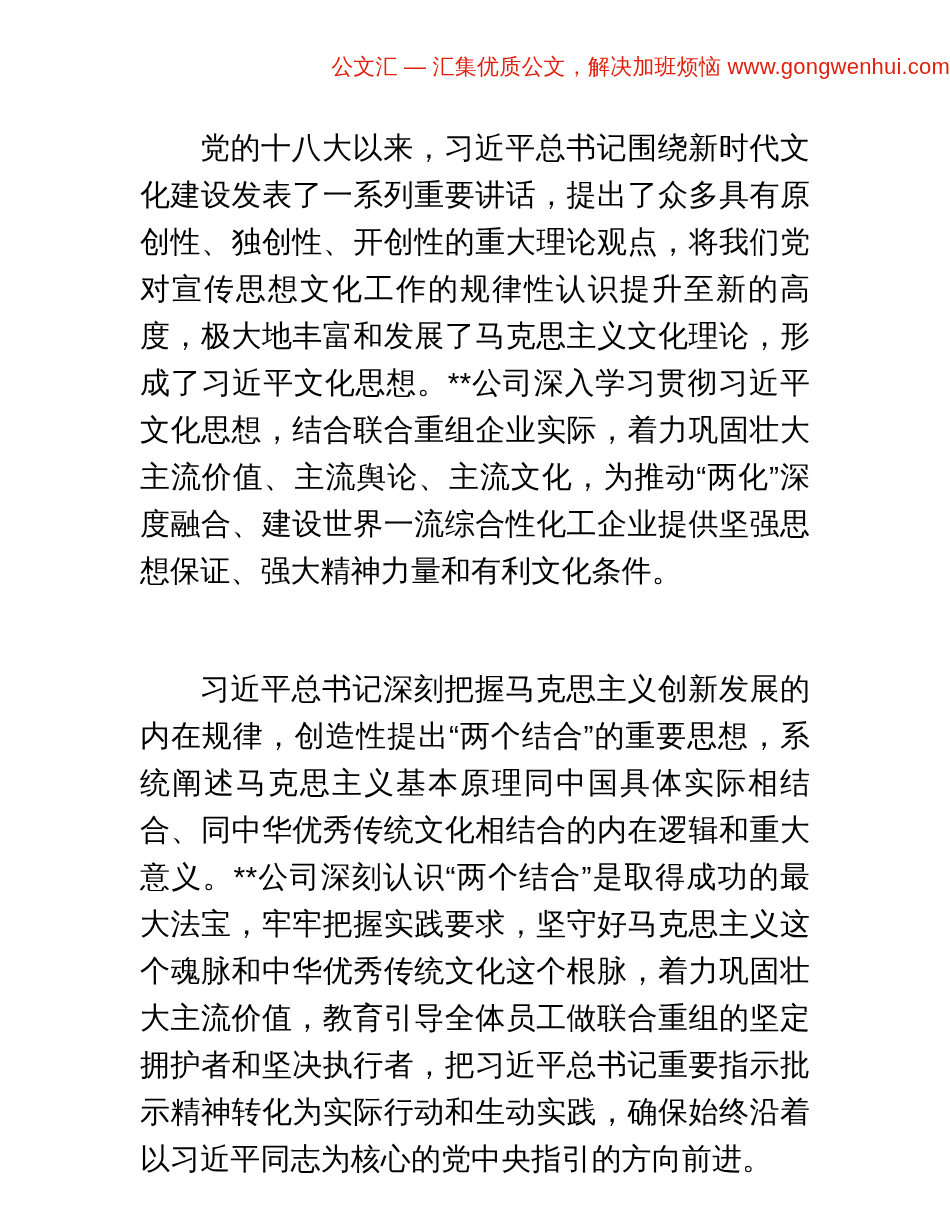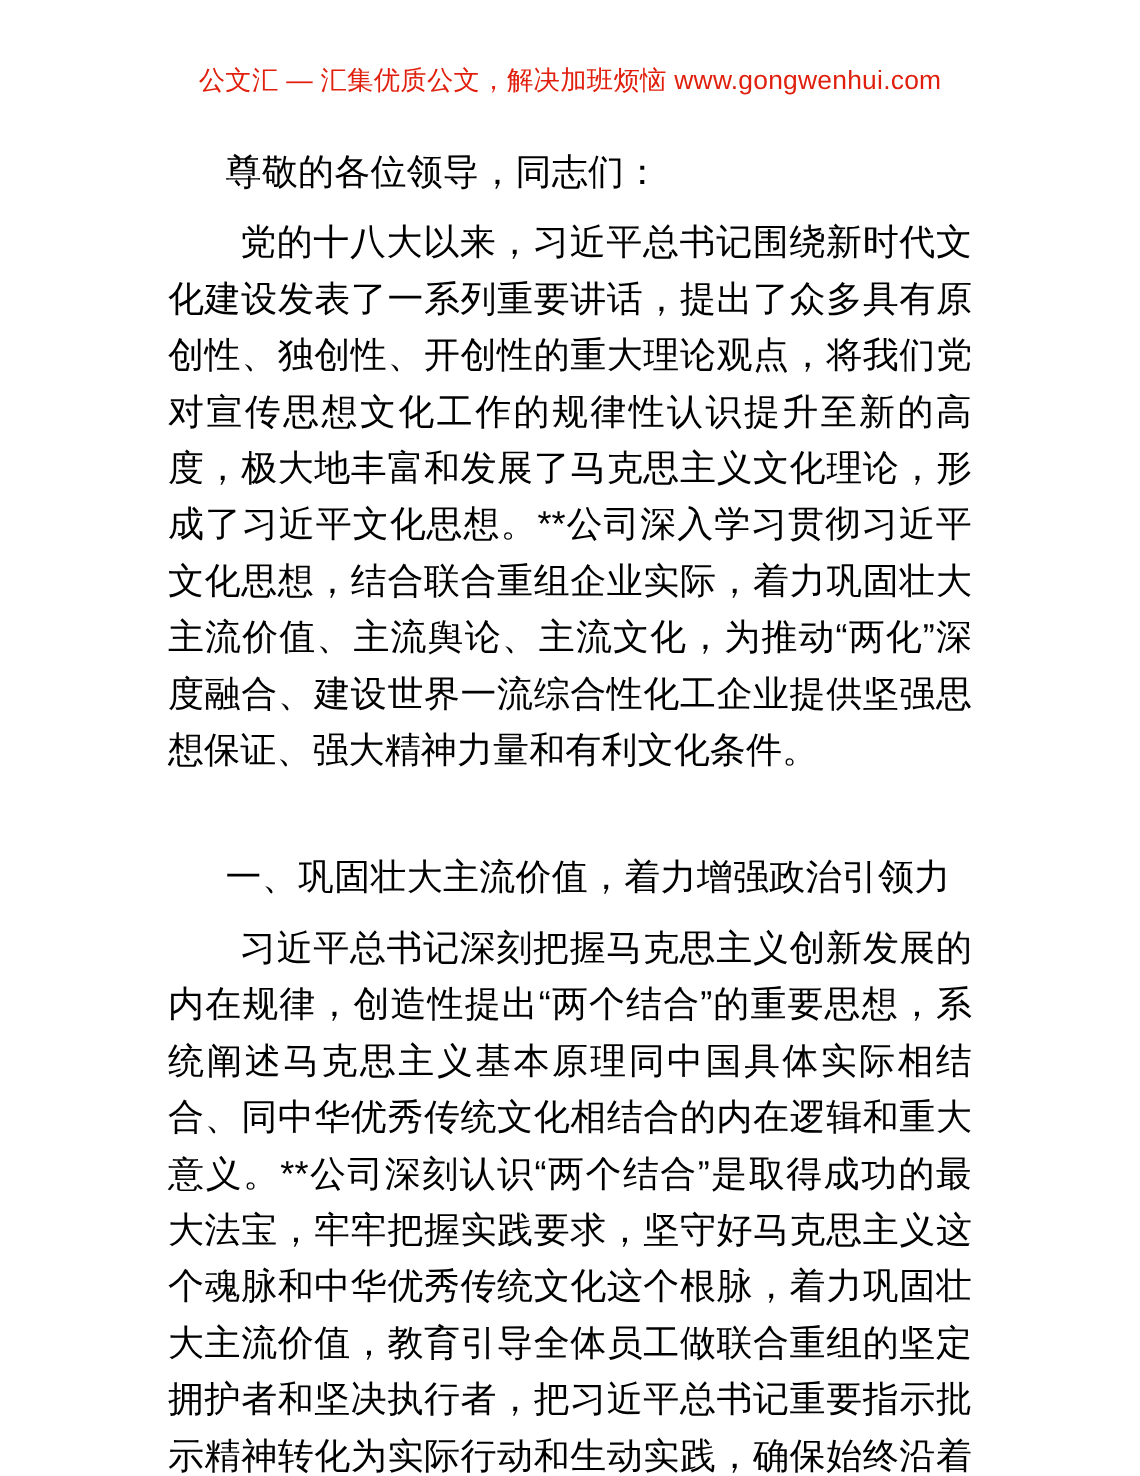--- a/index.html
+++ b/index.html
@@ -88,32 +88,30 @@
     font-weight: normal;
   }
 
   .spacer-line { height: 47px; }
 </style>
 </head>
 <body>
 
 <div class="page">
 
-  <div class="site-banner" style="color: rgb(224, 31, 13);">
+  <div class="site-banner" style="color: rgb(224, 31, 13); text-align: right;">
     <span class="brand-cn">公文汇 — 汇集优质公文，解决加班烦恼</span><span>&nbsp;</span><span class="brand-url">www.gongwenhui.com</span>
   </div>
 
   <div class="doc-body">
 
 
-    <p class="salutation">尊敬的各位领导，同志们：</p>
 
     <p class="para">党的十八大以来，习近平总书记围绕新时代文化建设发表了一系列重要讲话，提出了众多具有原创性、独创性、开创性的重大理论观点，将我们党对宣传思想文化工作的规律性认识提升至新的高度，极大地丰富和发展了马克思主义文化理论，形成了习近平文化思想。**公司深入学习贯彻习近平文化思想，结合联合重组企业实际，着力巩固壮大主流价值、主流舆论、主流文化，为推动“两化”深度融合、建设世界一流综合性化工企业提供坚强思想保证、强大精神力量和有利文化条件。</p>
 
     <div class="spacer-line"></div>
 
-    <p class="section-heading">一、巩固壮大主流价值，着力增强政治引领力</p>
 
     <p class="para">习近平总书记深刻把握马克思主义创新发展的内在规律，创造性提出“两个结合”的重要思想，系统阐述马克思主义基本原理同中国具体实际相结合、同中华优秀传统文化相结合的内在逻辑和重大意义。**公司深刻认识“两个结合”是取得成功的最大法宝，牢牢把握实践要求，坚守好马克思主义这个魂脉和中华优秀传统文化这个根脉，着力巩固壮大主流价值，教育引导全体员工做联合重组的坚定拥护者和坚决执行者，把习近平总书记重要指示批示精神转化为实际行动和生动实践，确保始终沿着以习近平同志为核心的党中央指引的方向前进。</p>
 
   </div>
 
 </div>
 
 </body></html>

